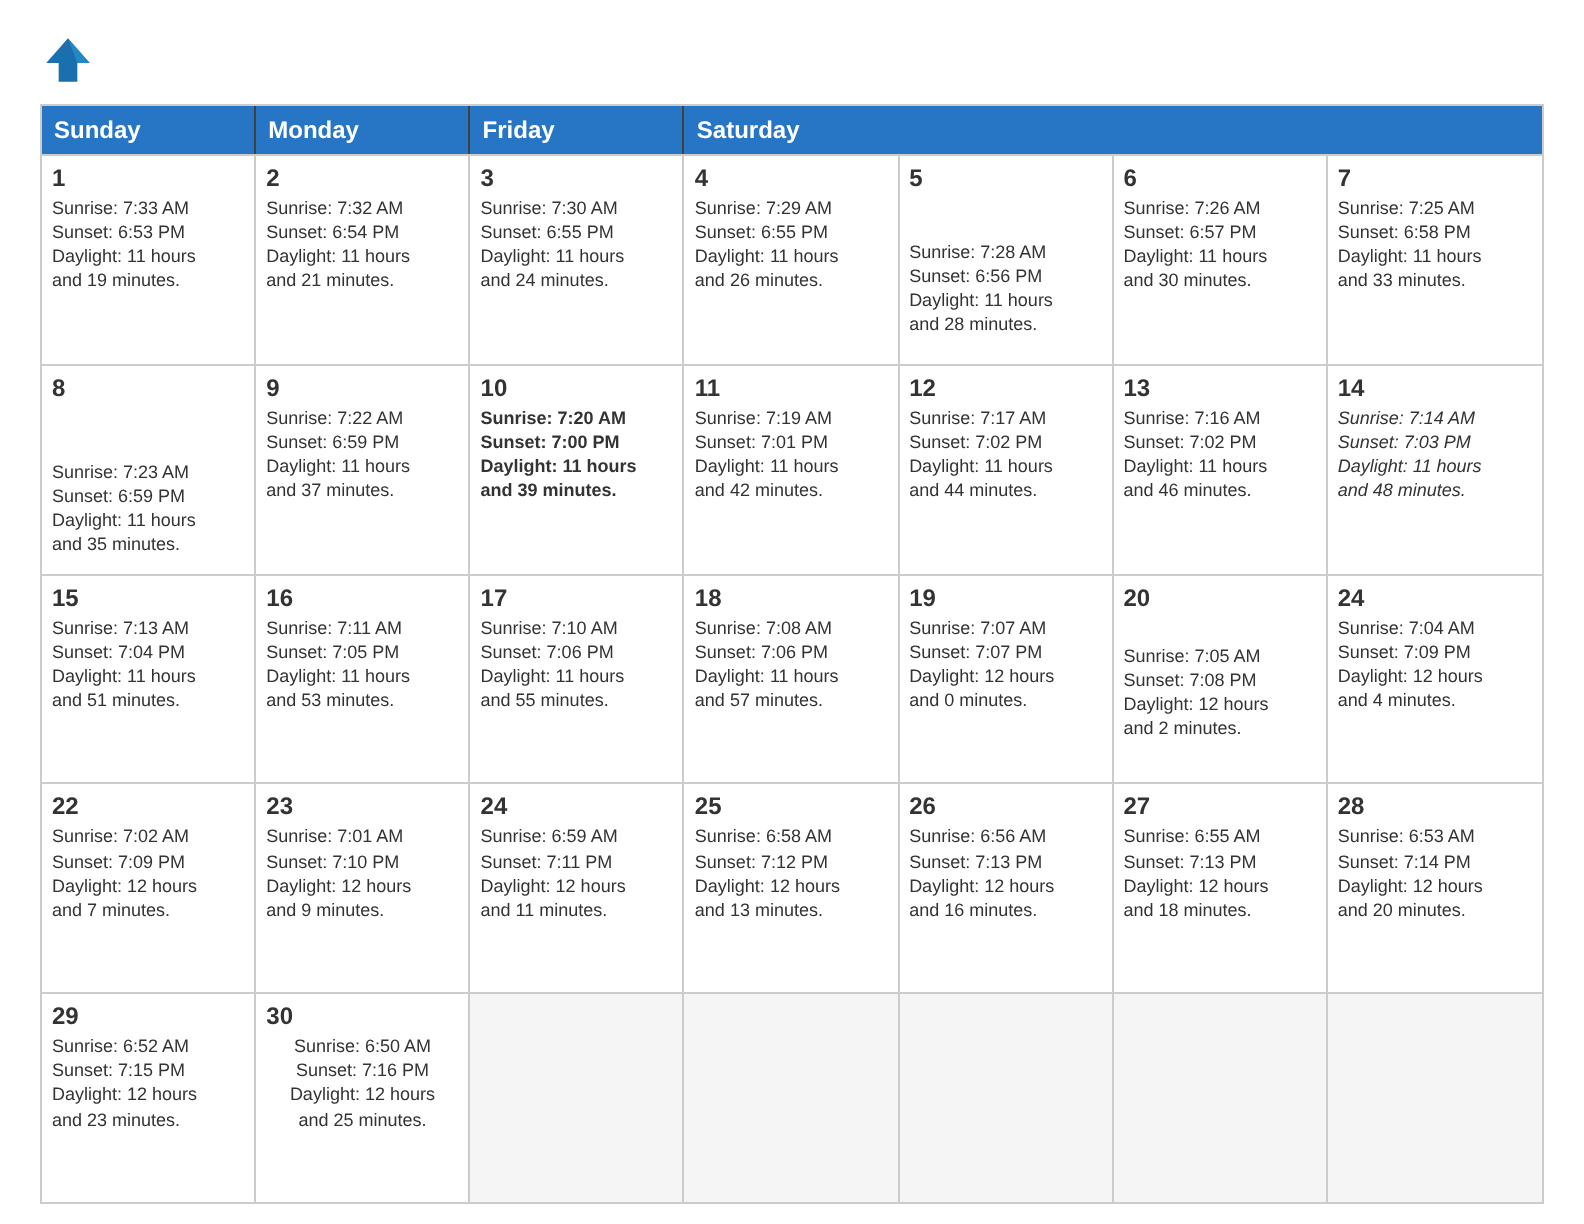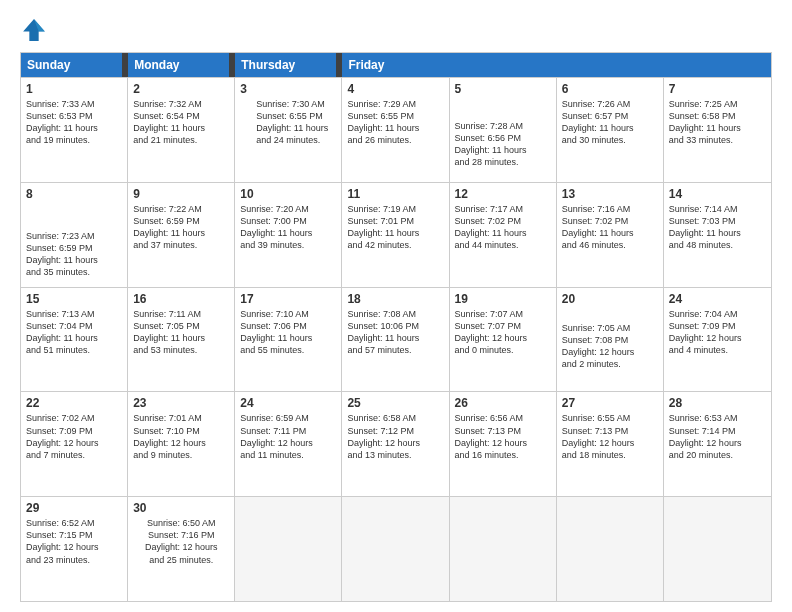--- a/index.html
+++ b/index.html
@@ -62,21 +62,21 @@
     .cal-header {
       display: grid;
       grid-template-columns: repeat(7, 1fr);
       background: #2776c6;
     }
     .cal-header-cell {
       color: #fff;
       font-weight: bold;
       font-size: 12px;
       padding: 5px 6px;
-      border-right: 6px solid #404040;
+      border-right: 1px solid #404040;
       text-align: left;
     }
     .cal-header-cell:last-child { border-right: none; }
     .cal-body {
       display: flex;
       flex-direction: column;
       flex: 1;
     }
     .cal-row {
       display: grid;
@@ -125,42 +125,42 @@
     <div class="title-block">
       <div class="month-title"></div>
       <div class="subtitle"></div>
     </div>
   </div>
 
   <div class="calendar">
     <div class="cal-header">
     <div class="cal-header-cell">Sunday</div>
         <div class="cal-header-cell">Monday</div>
-        <div class="cal-header-cell">Thursday</div>
         <div class="cal-header-cell">Friday</div>
+        <div class="cal-header-cell">Saturday</div>
       </div>
     <div class="cal-body">
     <div class="cal-row">
           <div class="cal-cell">
             <span class="day-num">1</span>
             <div class="cell-text" style="white-space: pre-line;">Sunrise: 7:33 AM
 Sunset: 6:53 PM
 Daylight: 11 hours
 and 19 minutes.</div>
           </div>
           <div class="cal-cell">
             <span class="day-num">2</span>
             <div class="cell-text" style="white-space: pre-line;">Sunrise: 7:32 AM
 Sunset: 6:54 PM
 Daylight: 11 hours
 and 21 minutes.</div>
           </div>
           <div class="cal-cell">
             <span class="day-num">3</span>
-            <div class="cell-text" style="white-space: pre-line; margin-left: 16px;">Sunrise: 7:30 AM
+            <div class="cell-text" style="white-space: pre-line;">Sunrise: 7:30 AM
 Sunset: 6:55 PM
 Daylight: 11 hours
 and 24 minutes.</div>
           </div>
           <div class="cal-cell">
             <span class="day-num">4</span>
             <div class="cell-text" style="white-space: pre-line;">Sunrise: 7:29 AM
 Sunset: 6:55 PM
 Daylight: 11 hours
 and 26 minutes.</div>
@@ -197,21 +197,21 @@
           </div>
           <div class="cal-cell">
             <span class="day-num">9</span>
             <div class="cell-text" style="white-space: pre-line;">Sunrise: 7:22 AM
 Sunset: 6:59 PM
 Daylight: 11 hours
 and 37 minutes.</div>
           </div>
           <div class="cal-cell">
             <span class="day-num">10</span>
-            <div class="cell-text" style="white-space: pre-line;">Sunrise: 7:20 AM
+            <div class="cell-text" style="white-space: pre-line; font-weight: bold;">Sunrise: 7:20 AM
 Sunset: 7:00 PM
 Daylight: 11 hours
 and 39 minutes.</div>
           </div>
           <div class="cal-cell">
             <span class="day-num">11</span>
             <div class="cell-text" style="white-space: pre-line;">Sunrise: 7:19 AM
 Sunset: 7:01 PM
 Daylight: 11 hours
 and 42 minutes.</div>
@@ -225,21 +225,21 @@
           </div>
           <div class="cal-cell">
             <span class="day-num">13</span>
             <div class="cell-text" style="white-space: pre-line;">Sunrise: 7:16 AM
 Sunset: 7:02 PM
 Daylight: 11 hours
 and 46 minutes.</div>
           </div>
           <div class="cal-cell">
             <span class="day-num">14</span>
-            <div class="cell-text" style="white-space: pre-line;">Sunrise: 7:14 AM
+            <div class="cell-text" style="white-space: pre-line; font-style: italic;">Sunrise: 7:14 AM
 Sunset: 7:03 PM
 Daylight: 11 hours
 and 48 minutes.</div>
           </div>
         </div>
         <div class="cal-row">
           <div class="cal-cell">
             <span class="day-num">15</span>
             <div class="cell-text" style="white-space: pre-line;">Sunrise: 7:13 AM
 Sunset: 7:04 PM
@@ -256,21 +256,21 @@
           <div class="cal-cell">
             <span class="day-num">17</span>
             <div class="cell-text" style="white-space: pre-line;">Sunrise: 7:10 AM
 Sunset: 7:06 PM
 Daylight: 11 hours
 and 55 minutes.</div>
           </div>
           <div class="cal-cell">
             <span class="day-num">18</span>
             <div class="cell-text" style="white-space: pre-line;">Sunrise: 7:08 AM
-Sunset: 10:06 PM
+Sunset: 7:06 PM
 Daylight: 11 hours
 and 57 minutes.</div>
           </div>
           <div class="cal-cell">
             <span class="day-num">19</span>
             <div class="cell-text" style="white-space: pre-line;">Sunrise: 7:07 AM
 Sunset: 7:07 PM
 Daylight: 12 hours
 and 0 minutes.</div>
           </div>

